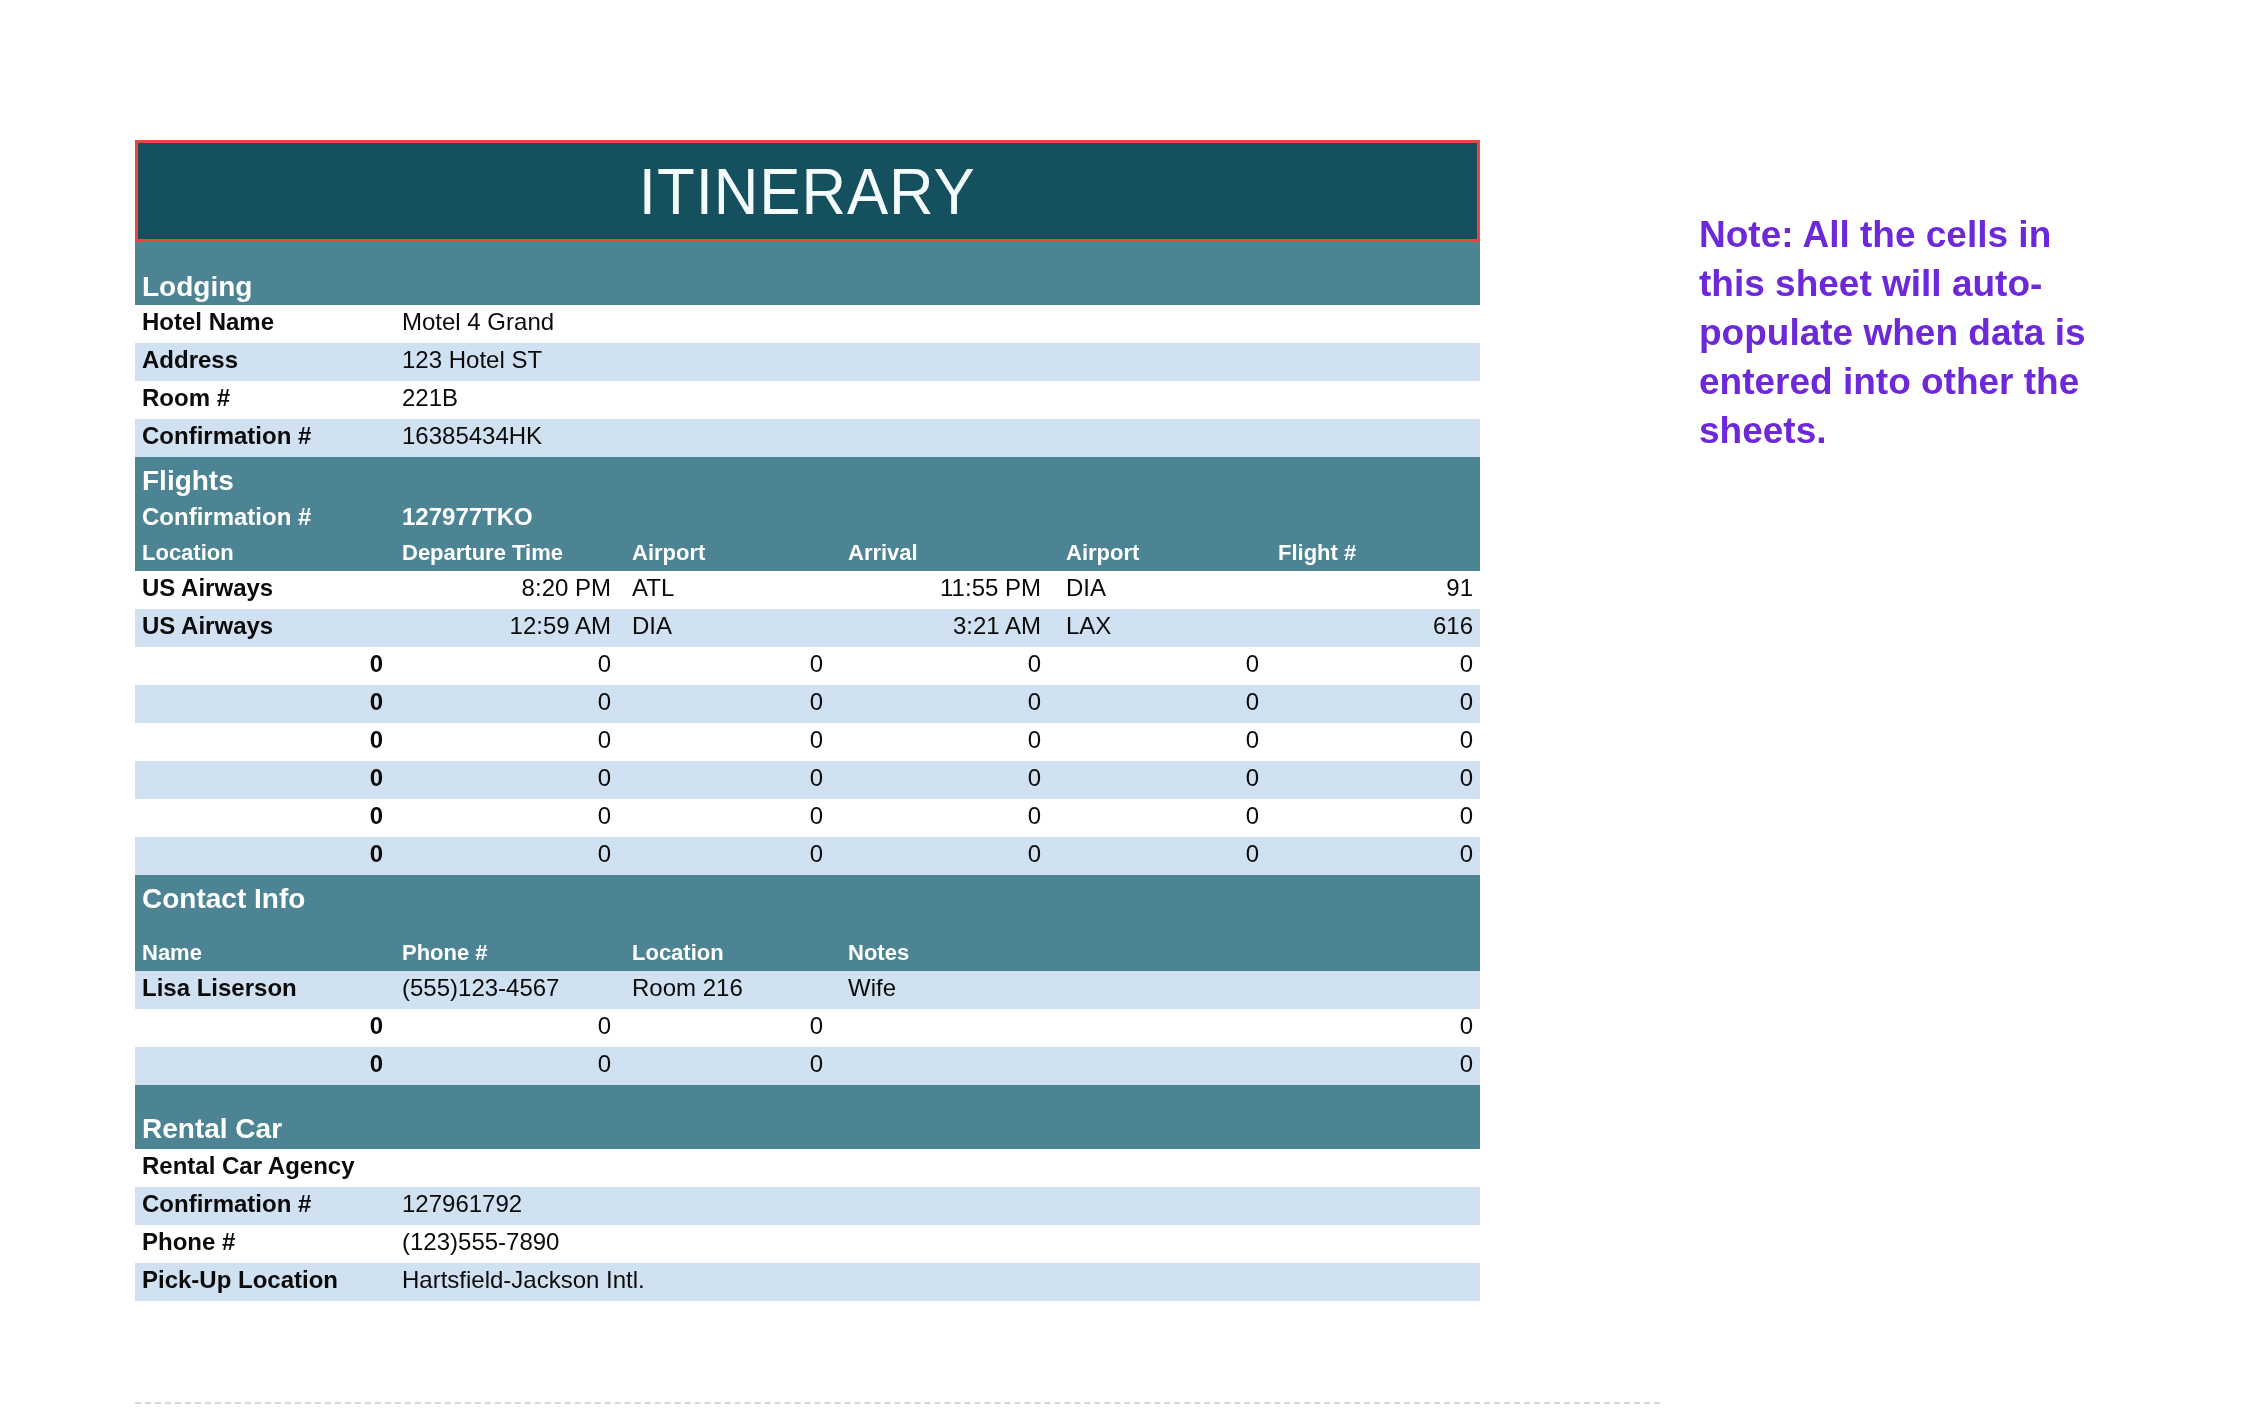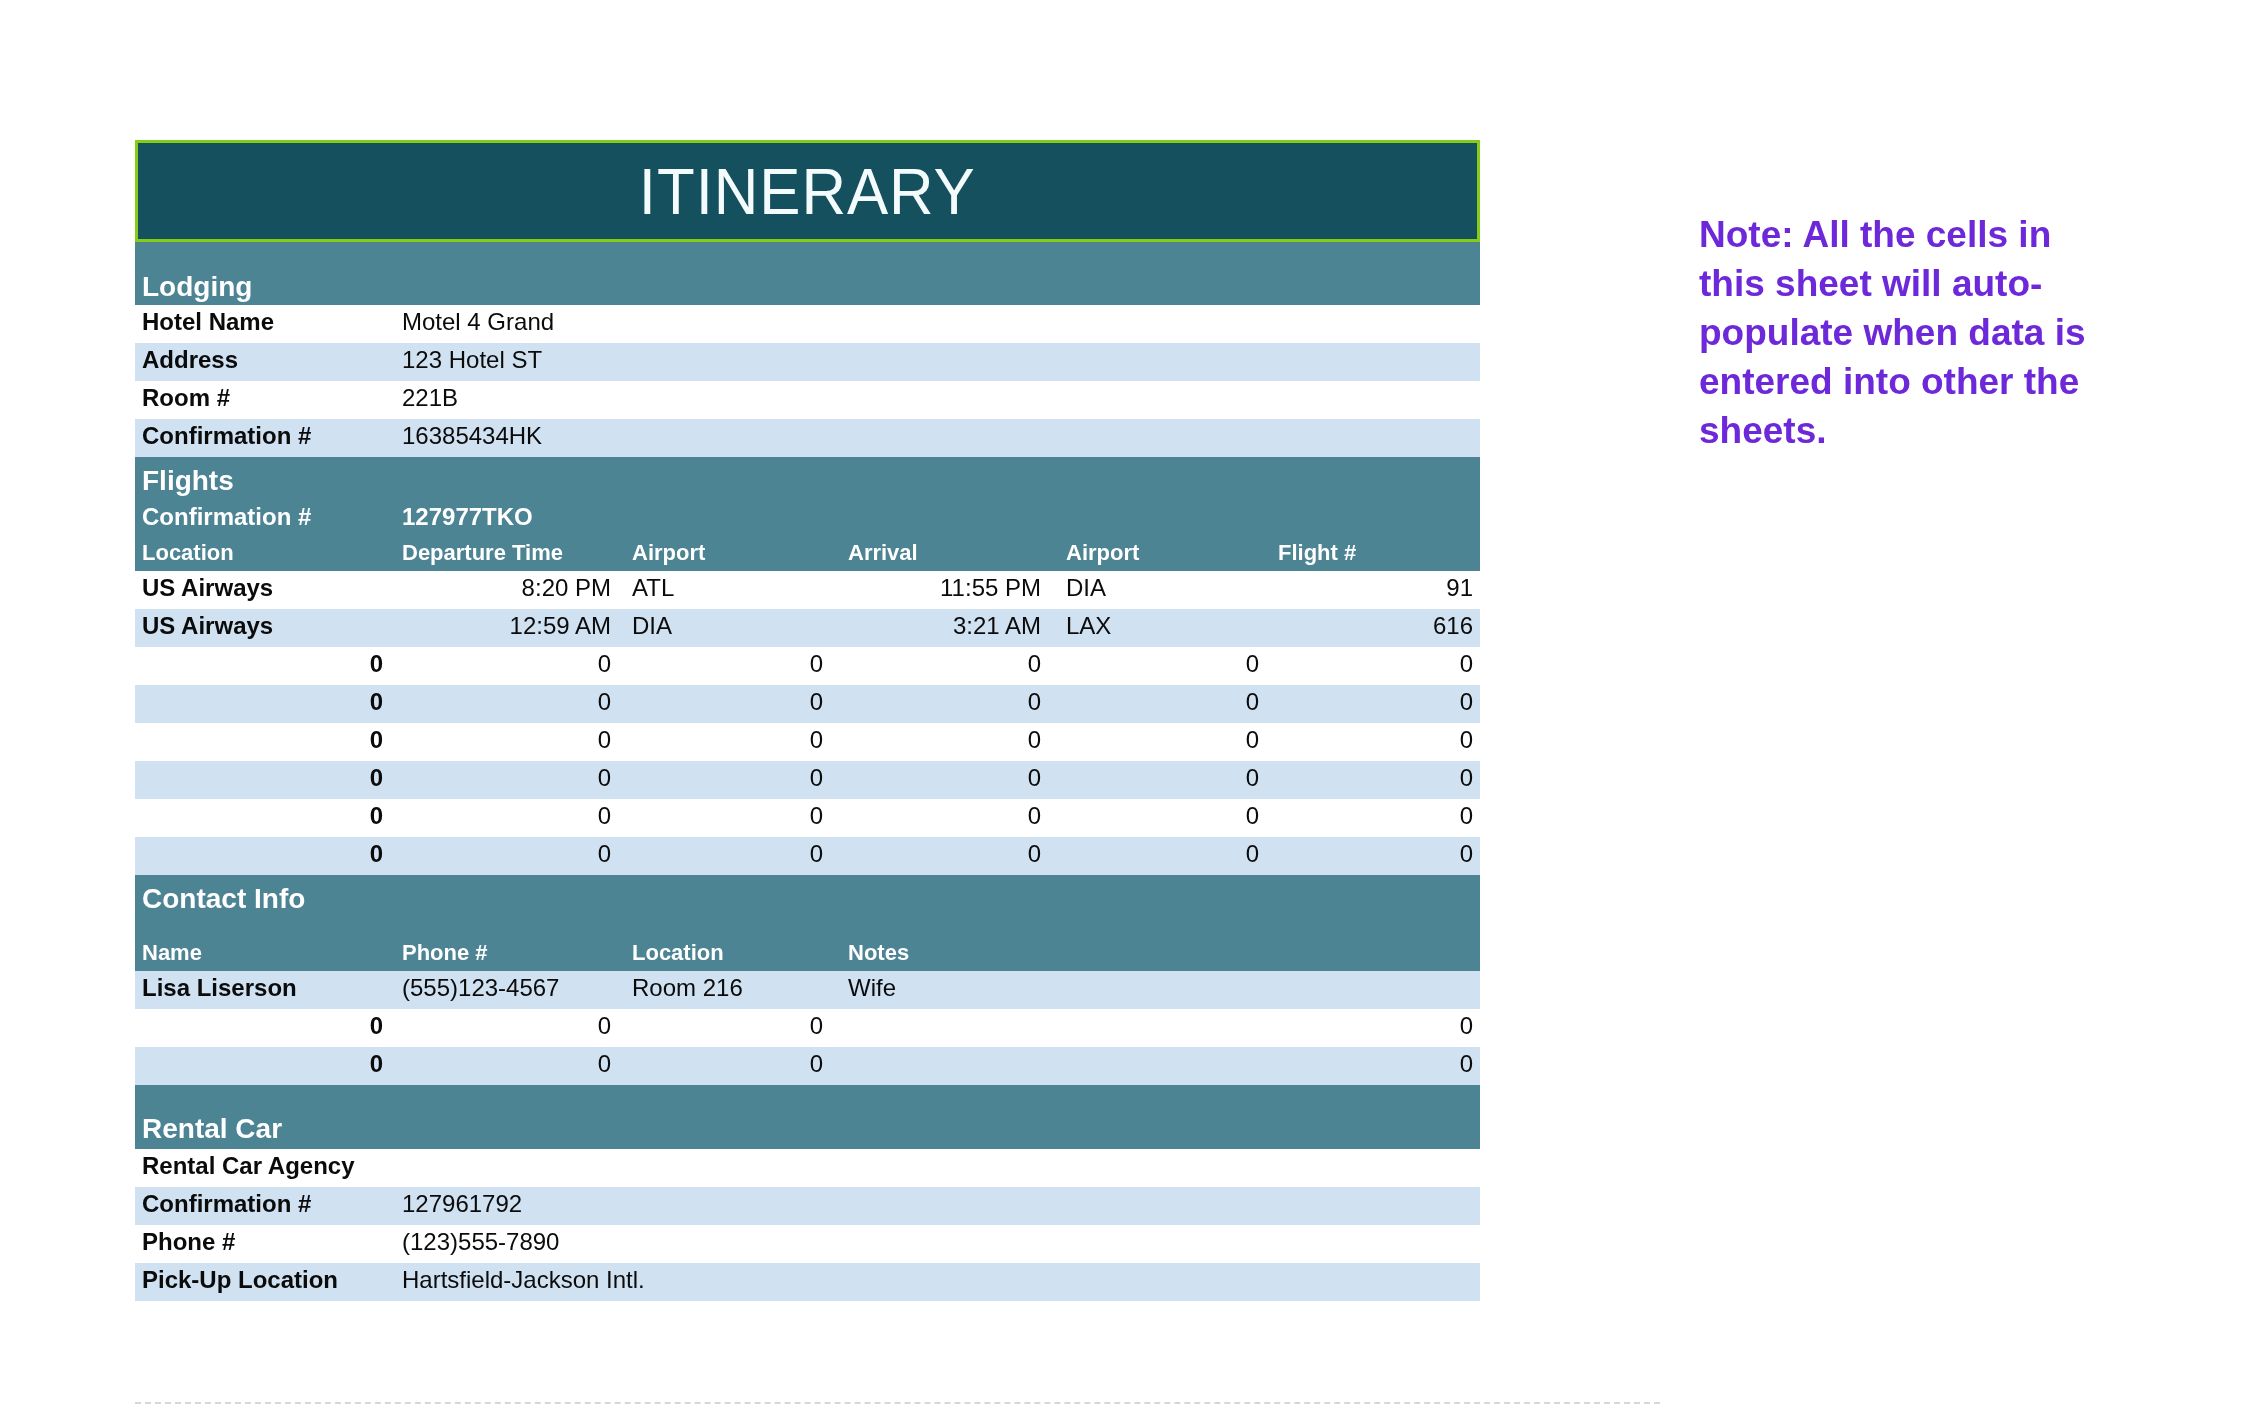--- a/index.html
+++ b/index.html
@@ -3,21 +3,21 @@
 <meta charset="utf-8">
 <style>
   html,body{margin:0;padding:0;}
   body{
     width:2250px;height:1412px;background:#ffffff;position:relative;overflow:hidden;
     font-family:"Liberation Sans","DejaVu Sans",sans-serif;color:#0b0b0b;
   }
   .sheet{position:absolute;left:135px;top:140px;width:1345px;}
   
   .titlebar{
-    box-sizing:border-box;height:102px;background:#15505e;border:3px solid #84cc16;
+    box-sizing:border-box;height:102px;background:#15505e;border:3px solid #ef4444;
     display:flex;align-items:center;justify-content:center;
   }
   .titletext{
     color:#f4fbfc;font-size:65px;font-weight:400;letter-spacing:1px;
     transform:scaleX(0.95);transform-origin:center;white-space:nowrap;
   }
   
   .band{background:#4c8494;color:#ffffff;box-sizing:border-box;}
   .band-simple{height:63px;display:flex;align-items:flex-end;padding:0 0 4px 7px;}
   .band-title{font-size:28px;font-weight:bold;line-height:1;}

